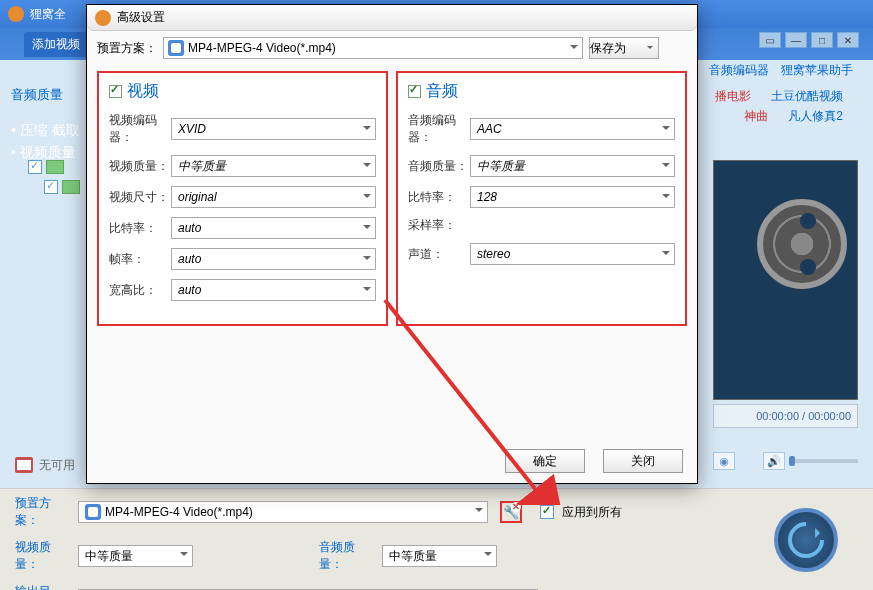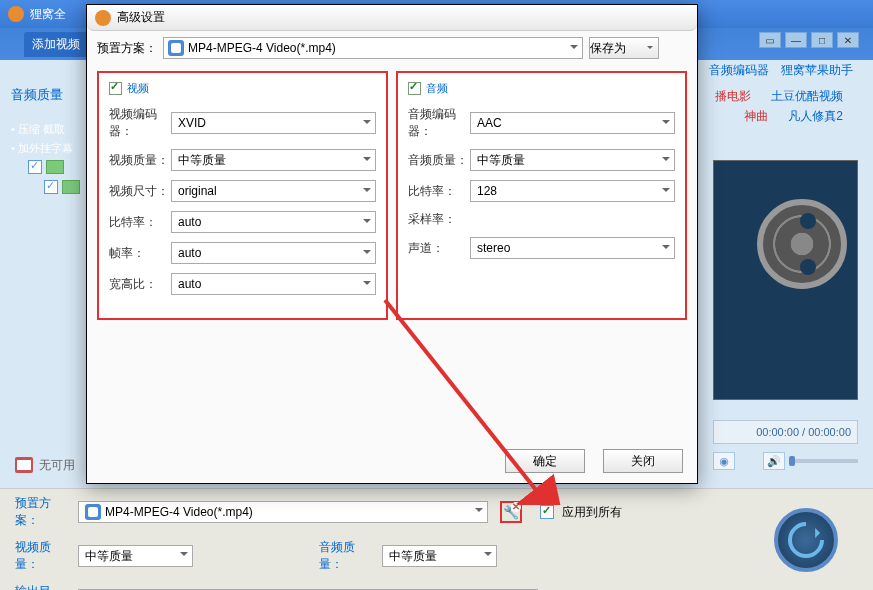--- a/index.html
+++ b/index.html
@@ -13,41 +13,41 @@
     .bg-tab { background: #2a6bc5; color: #fff; padding: 4px 8px; font-size: 12px; border-radius: 3px 3px 0 0; }
     .bg-links { position: absolute; top: 62px; right: 20px; display: flex; gap: 12px; font-size: 12px; }
     .bg-links a { color: #0066cc; text-decoration: none; }
     .bg-links2 { position: absolute; top: 88px; right: 30px; display: flex; gap: 20px; font-size: 12px; }
     .bg-links2 a { color: #0066cc; }
     .bg-links2 a.red { color: #cc3333; text-align: right; }
     .bg-links3 { position: absolute; top: 108px; right: 30px; display: flex; gap: 20px; font-size: 12px; }
     .bg-links3 a { color: #0066cc; }
     .bg-links3 a.red { color: #cc3333; }
     .bg-sidebar { position: absolute; top: 86px; left: 11px; color: #0066cc; font-size: 13px; }
-    .bg-side-items { color: #fff; font-size: 11px; margin-top: 18px; }
+    .bg-side-items { color: #fff; font-size: 14px; margin-top: 18px; }
     .bg-side-items div { margin-bottom: 4px; }
     
     .window-controls { position: absolute; top: 32px; right: 14px; display: flex; gap: 4px; }
     .win-btn { width: 22px; height: 16px; background: #a8c8e8; border: 1px solid #7aa8d8; display: flex; align-items: center; justify-content: center; font-size: 10px; color: #333; cursor: pointer; }
     
     .tree-area { position: absolute; top: 160px; left: 10px; width: 75px; }
     .tree-item { display: flex; align-items: center; margin-bottom: 6px; margin-left: 18px; }
     .tree-item2 { margin-left: 34px; }
     .tree-chk { width: 14px; height: 14px; border: 1px solid #5a9ad5; background: #fff; margin-right: 4px; position: relative; }
     .tree-chk::after { content: "✓"; color: #5a9ad5; font-size: 11px; position: absolute; top: -2px; left: 1px; }
     .tree-folder { width: 18px; height: 14px; background: #7bc97b; border: 1px solid #5aa85a; }
     
     .preview-area { position: absolute; top: 160px; right: 15px; width: 145px; height: 240px; background: #1a3a5a; border: 1px solid #666; }
     .preview-reel { position: absolute; top: 38px; right: 0; width: 100px; height: 110px; }
     .reel { width: 90px; height: 90px; background: radial-gradient(circle, #888 20%, #555 21%, #555 48%, #888 49%, #888 52%, #555 53%); border-radius: 50%; position: relative; border: 6px solid #999; }
     .reel::before, .reel::after { content: ""; position: absolute; width: 16px; height: 16px; background: #1a3a5a; border-radius: 50%; }
     .reel::before { top: 8px; left: 37px; }
     .reel::after { bottom: 8px; left: 37px; }
     
-    .time-bar { position: absolute; top: 420px; right: 15px; width: 145px; height: 24px; background: #e8f0f8; border: 1px solid #b8c8d8; display: flex; align-items: center; justify-content: flex-end; padding: 0 6px; font-size: 11px; color: #3a6a9a; }
+    .time-bar { position: absolute; top: 404px; right: 15px; width: 145px; height: 24px; background: #e8f0f8; border: 1px solid #b8c8d8; display: flex; align-items: center; justify-content: flex-end; padding: 0 6px; font-size: 11px; color: #3a6a9a; }
     
     .media-controls { position: absolute; top: 452px; right: 15px; width: 145px; display: flex; gap: 6px; align-items: center; }
     .media-btn { width: 22px; height: 18px; border: 1px solid #a8c8e8; background: #f0f6fc; display: flex; align-items: center; justify-content: center; color: #5a8ac5; font-size: 11px; }
     .media-slider { flex: 1; height: 4px; background: #b8c8d8; position: relative; }
     .media-slider::after { content: ""; position: absolute; left: -2px; top: -3px; width: 6px; height: 10px; background: #5a8ac5; border-radius: 2px; }
     
     .no-avail { position: absolute; top: 457px; left: 15px; display: flex; align-items: flex-start; gap: 6px; color: #666; font-size: 12px; }
     .no-avail-icon { width: 18px; height: 16px; background: #c85050; border-radius:2px; position:relative;}
     .no-avail-icon::after{content:"";position:absolute;top:3px;left:2px;right:2px;bottom:3px;background:#fff}
     
@@ -80,25 +80,25 @@
     .modal-preset { flex: 1; max-width: 420px; height: 22px; border: 1px solid #aaa; background: #fff; display: flex; align-items: center; padding: 0 4px; font-size: 12px; position: relative; }
     .modal-preset .arrow { position: absolute; right: 4px; top: 7px; border: 4px solid transparent; border-top-color: #666; }
     .modal-saveas { width: 70px; height: 22px; border: 1px solid #aaa; background: linear-gradient(#fff,#e8e8e8); font-size: 12px; cursor: pointer; display:flex; align-items:center; justify-content:flex-start; position:relative;}
     .modal-saveas .arrow{position:absolute;right:5px;top:8px;border:3px solid transparent;border-top-color:#666}
     
     .modal-body { padding: 6px 10px; display: flex; gap: 8px; }
     .fieldset { flex: 1; border: 2px solid #e03030; padding: 10px 10px 14px; position: relative; background: #fff; }
     .fieldset-header { display: flex; align-items: center; margin-bottom: 10px; margin-top: -2px; }
     .fs-chk { width: 13px; height: 13px; border: 1px solid #7a9a7a; background: #fff; position: relative; margin-right: 5px; }
     .fs-chk::after { content: "✓"; color: #2a7a2a; font-size: 11px; font-weight: bold; position: absolute; top: -3px; left: 0; }
-    .fs-title { color: #0066cc; font-size: 11px; }
+    .fs-title { color: #0066cc; font-size: 16px; }
     
     .field-row { display: flex; align-items: center; margin-bottom: 9px; }
     .field-label { width: 62px; font-size: 12px; color: #333; }
-    .field-select { flex: 1; height: 22px; border: 1px solid #aaa; background: #fff; display: flex; align-items: center; padding: 0 6px; font-size: 12px; position: relative; }
+    .field-select { flex: 1; height: 22px; border: 1px solid #aaa; background: #fff; display: flex; align-items: center; padding: 0 6px; font-size: 12px; position: relative; font-style: italic; }
     .field-select .arrow { position: absolute; right: 4px; top: 7px; border: 4px solid transparent; border-top-color: #666; }
     
     .modal-footer { position: absolute; bottom: 10px; right: 14px; display: flex; gap: 18px; }
     .modal-btn { width: 80px; height: 24px; border: 1px solid #999; background: linear-gradient(#fff, #e8e8e8); font-size: 12px; cursor: pointer; }
     
     
     .red-arrow { position: absolute; top: 285px; left: 370px; width: 200px; height: 220px; pointer-events: none; }
   </style>
 </head>
 <body>
@@ -116,21 +116,21 @@
     <div class="win-btn">▭</div>
     <div class="win-btn">—</div>
     <div class="win-btn">□</div>
     <div class="win-btn">✕</div>
   </div>
 
   <div class="bg-sidebar">
     <span>音频质量</span>
     <div class="bg-side-items">
       <div>• 压缩 截取</div>
-      <div>• 加外挂字幕</div>
+      <div>• 视频质量</div>
     </div>
   </div>
 
   <div class="bg-links">
     <a>音频编码器</a>
     <a>狸窝苹果助手</a>
   </div>
   <div class="bg-links2">
     <a class="red">播电影</a>
     <a>土豆优酷视频</a>

